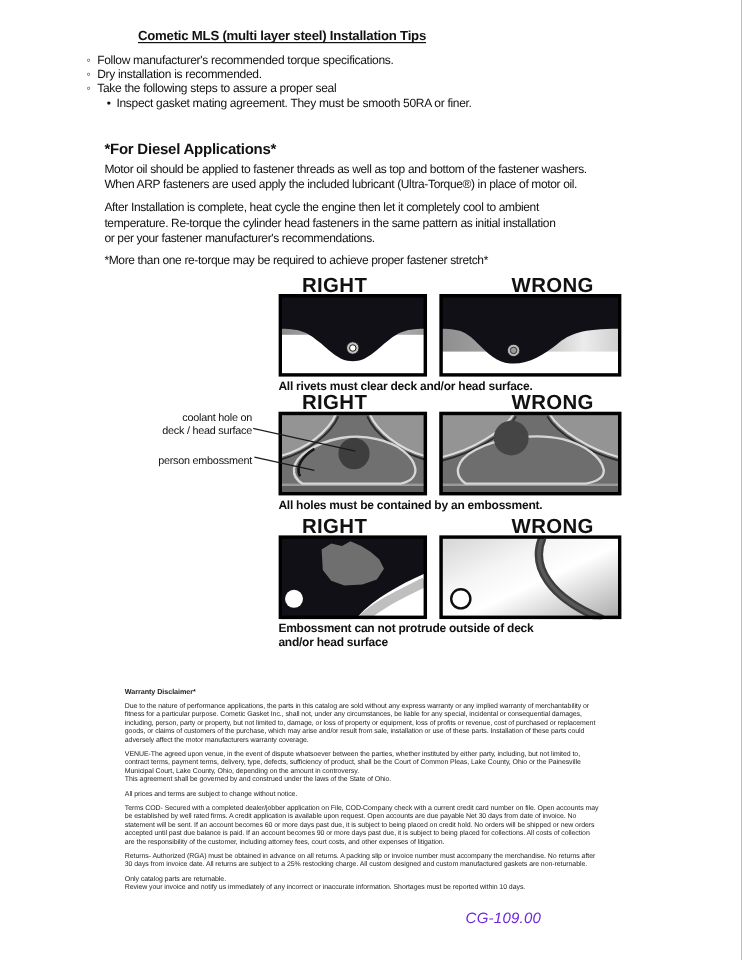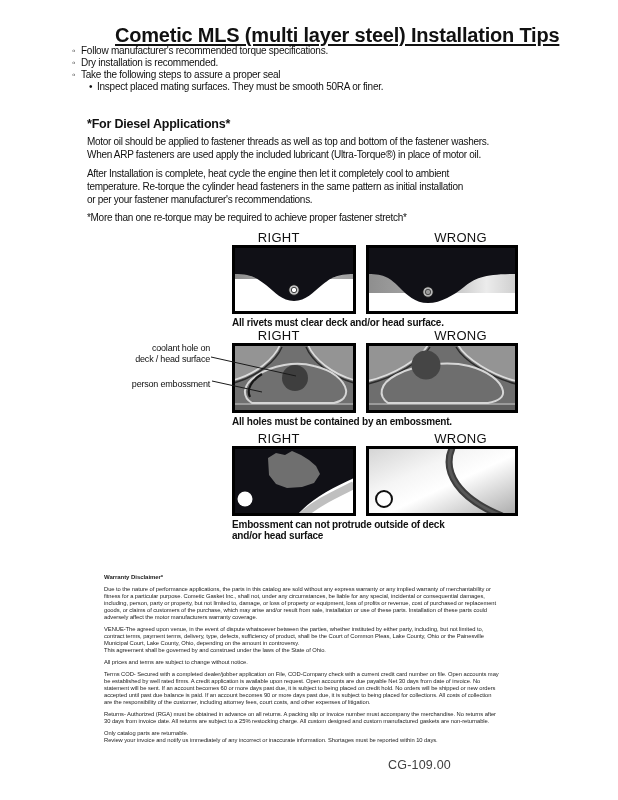--- a/index.html
+++ b/index.html
@@ -3,68 +3,68 @@
 <meta charset="utf-8">
 <style>
   html,body { margin:0; padding:0; background:#888; }
   .page {
     position:relative; width:618px; height:800px; margin:0 auto;
     background:#ffffff; font-family:"Liberation Sans", sans-serif; color:#111;
     overflow:hidden;
   }
   .title {
     position:absolute; left:115px; top:24px;
-    font-size:20px; font-weight:bold; letter-spacing:-0.2px;
+    font-size:11px; font-weight:bold; letter-spacing:-0.2px;
     text-decoration:underline; text-underline-offset:2px;
   }
   .tips { position:absolute; left:72px; top:45px; font-size:10px; line-height:12px; letter-spacing:-0.25px; }
   .tip { position:relative; padding-left:9px; }
   .tip::before { content:"\25E6"; position:absolute; left:0; top:-0.5px; font-size:10px; }
   .subtips { margin-left:17px; }
   .subtip { position:relative; padding-left:8px; }
   .subtip::before { content:"\2022"; position:absolute; left:0; top:0; font-size:10px; }
 
   .diesel { position:absolute; left:87px; top:118px; width:480px; font-size:10px; line-height:13.2px; letter-spacing:-0.3px; }
   .diesel h2 { font-size:12.5px; margin:0 0 4px 0; letter-spacing:-0.2px; }
   .diesel p { margin:0 0 5px 0; white-space:pre-line; }
 
   .dgrow { position:absolute; left:232px; width:286px; }
   #row1 { top:231px; } #row2 { top:329px; } #row3 { top:432px; }
-  .labels { display:flex; height:13px; margin-bottom:1px; font-size:13px; font-weight:normal; letter-spacing:0.3px; line-height:13px;gap:35px; }
+  .labels { display:flex; height:13px; margin-bottom:1px; font-size:17px; font-weight:bold; letter-spacing:0.3px; line-height:13px;gap:35px; }
   .lab-right { width:124px; text-align:center; }
   .lab-gap { width:10px; }
   .lab-wrong { width:152px; text-align:center; }
   .panels { display:flex; gap:10px; }
   .panels svg { display:block; }
   .caption { font-size:10px; font-weight:bold; margin-top:3px; letter-spacing:-0.2px; line-height:11px; white-space:pre-line; }
 
   .ann { position:absolute; width:120px; text-align:right; font-size:9px; line-height:10.5px; letter-spacing:-0.2px; white-space:pre-line; }
   #ann-coolant { left:90px; top:343px; }
   #ann-emboss  { left:90px; top:379px; }
   .leader-svg { position:absolute; left:205px; top:348px; }
 
   .disclaimer { position:absolute; left:104px; top:574px; width:424px; font-size:5.8px; line-height:7px; letter-spacing:-0.05px; color:#1c1c1c; }
   .disclaimer h3 { font-size:6px; margin:0 0 5px 0; }
   .disclaimer p { margin:0 0 5px 0; white-space:pre-line; }
 
-  .footer-code { position:absolute; left:388px; top:758px; font-size:12.5px; letter-spacing:0.2px; color:#404040; }
+  .footer-code { position:absolute; left:388px; top:758px; font-size:12.5px; letter-spacing:0.2px; color:#6d28d9;font-style:italic; }
 </style>
 </head>
 <body>
 
 <div class="page">
 
   <div class="title">Cometic MLS (multi layer steel) Installation Tips</div>
 
   <div class="tips">
     <div class="tip">Follow manufacturer's recommended torque specifications.</div>
     <div class="tip">Dry installation is recommended.</div>
     <div class="tip">Take the following steps to assure a proper seal</div>
     <div class="subtips">
-      <div class="subtip">Inspect placed mating surfaces.  They must be smooth 50RA or finer.</div>
+      <div class="subtip">Inspect gasket mating agreement.  They must be smooth 50RA or finer.</div>
     </div>
   </div>
 
   <div class="diesel">
     <h2>*For Diesel Applications*</h2>
     <p>Motor oil should be applied to fastener threads as well as top and bottom of the fastener washers.
 When ARP fasteners are used apply the included lubricant (Ultra-Torque®) in place of motor oil.</p>
     <p>After Installation is complete, heat cycle the engine then let it completely cool to ambient
 temperature. Re-torque the cylinder head fasteners in the same pattern as initial installation
 or per your fastener manufacturer's recommendations.</p>

